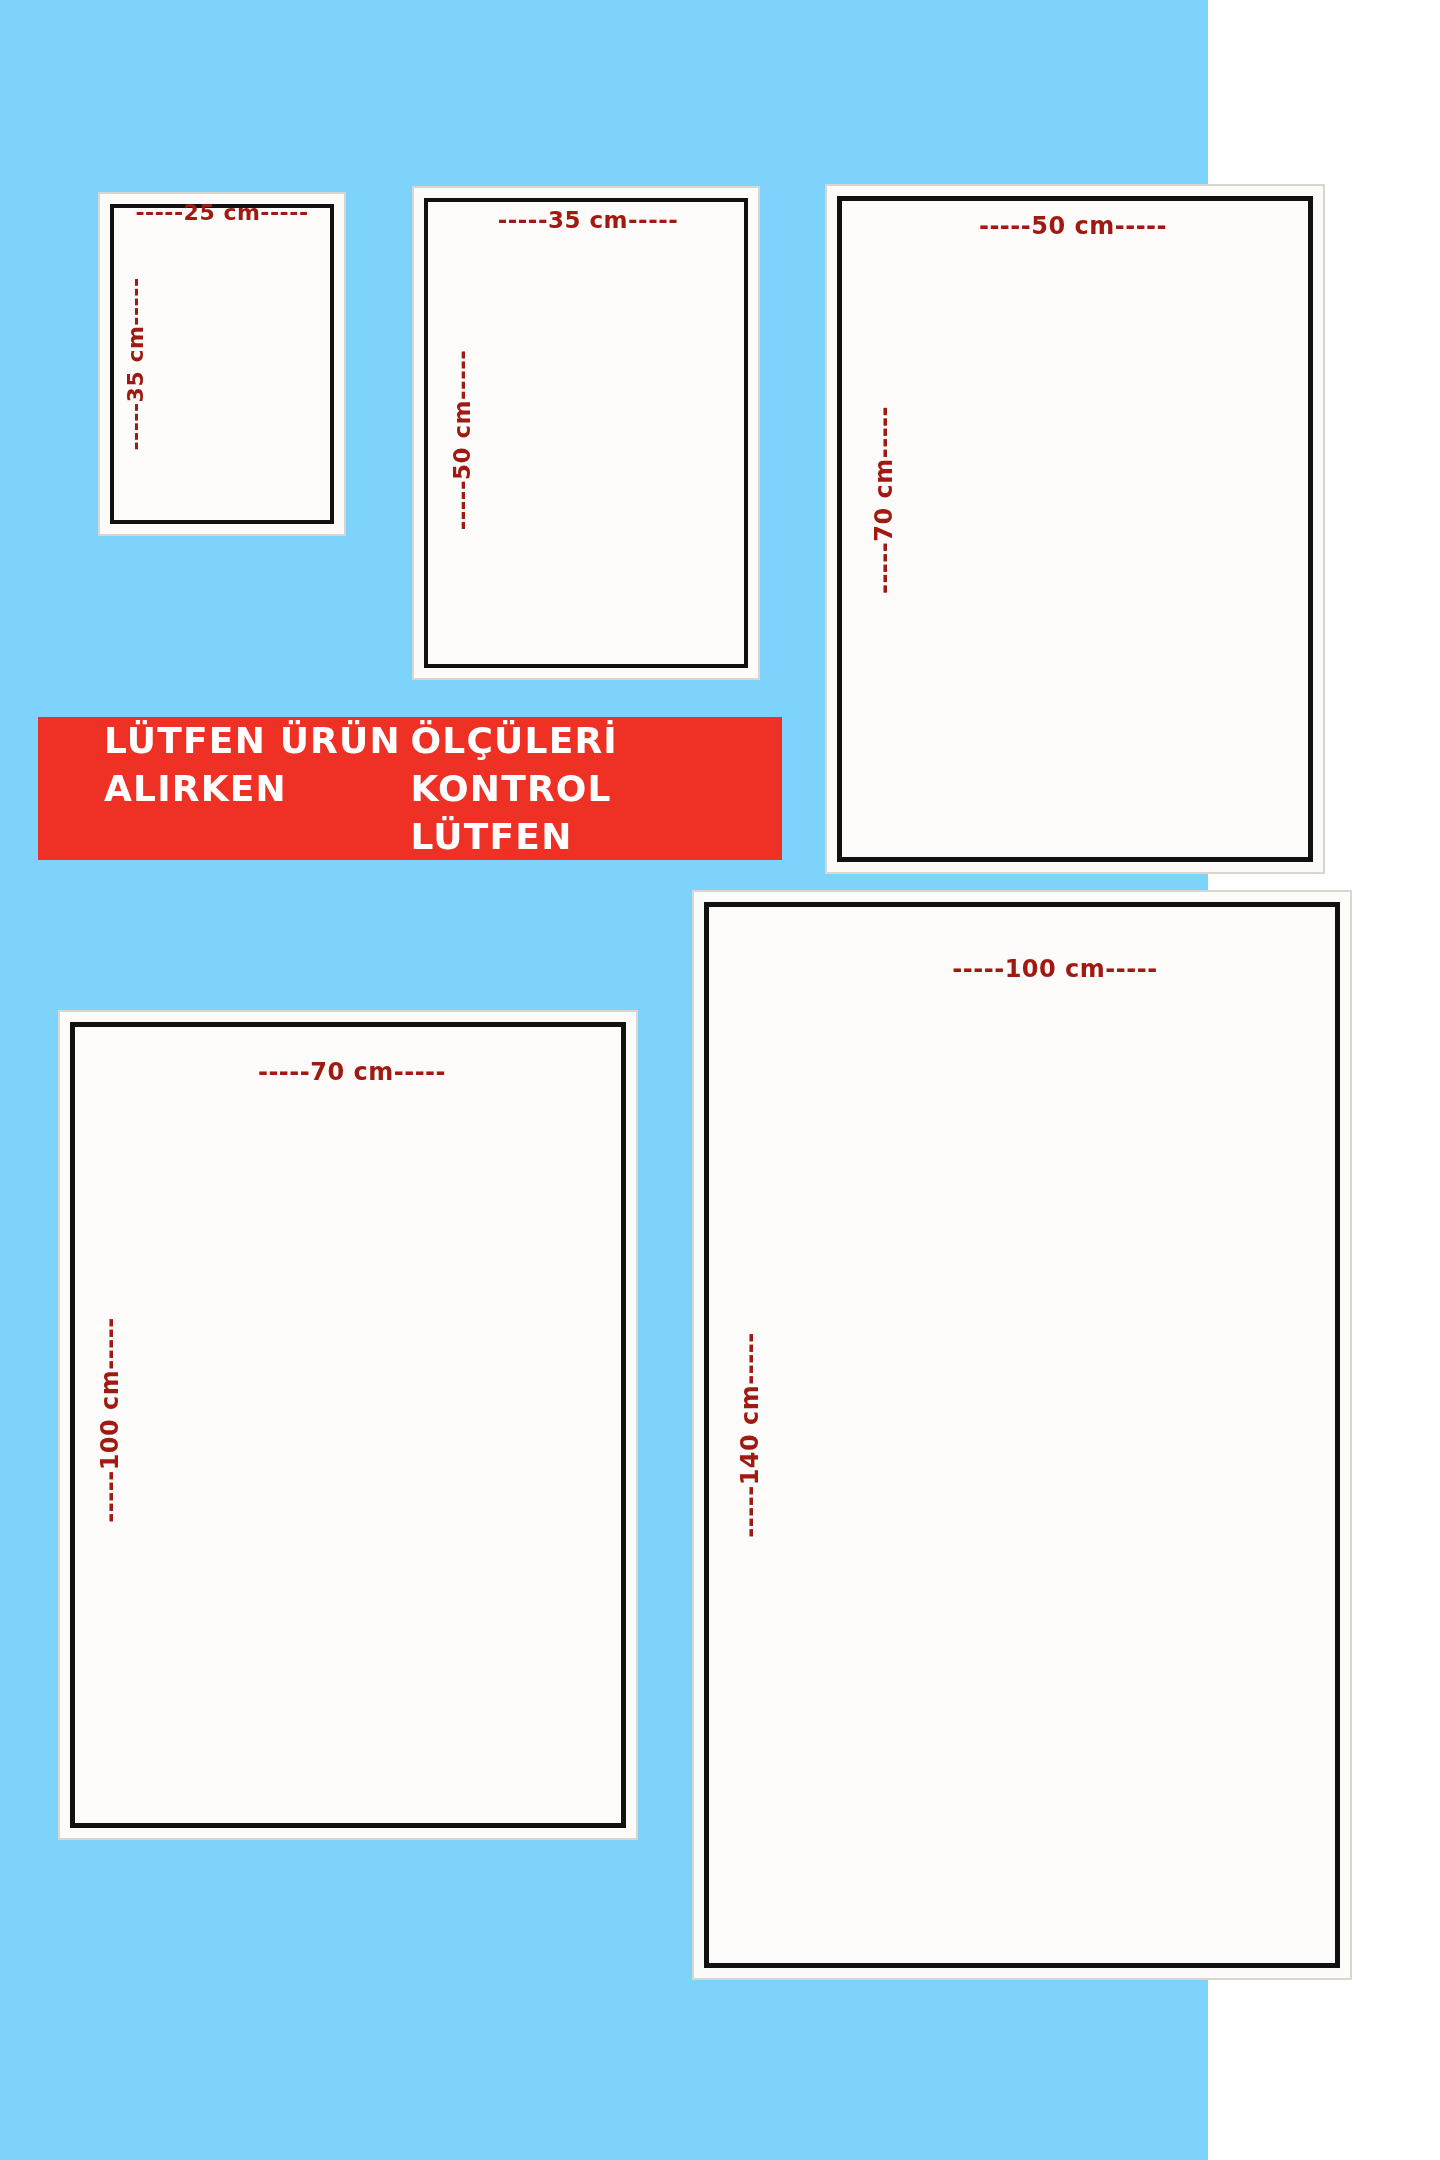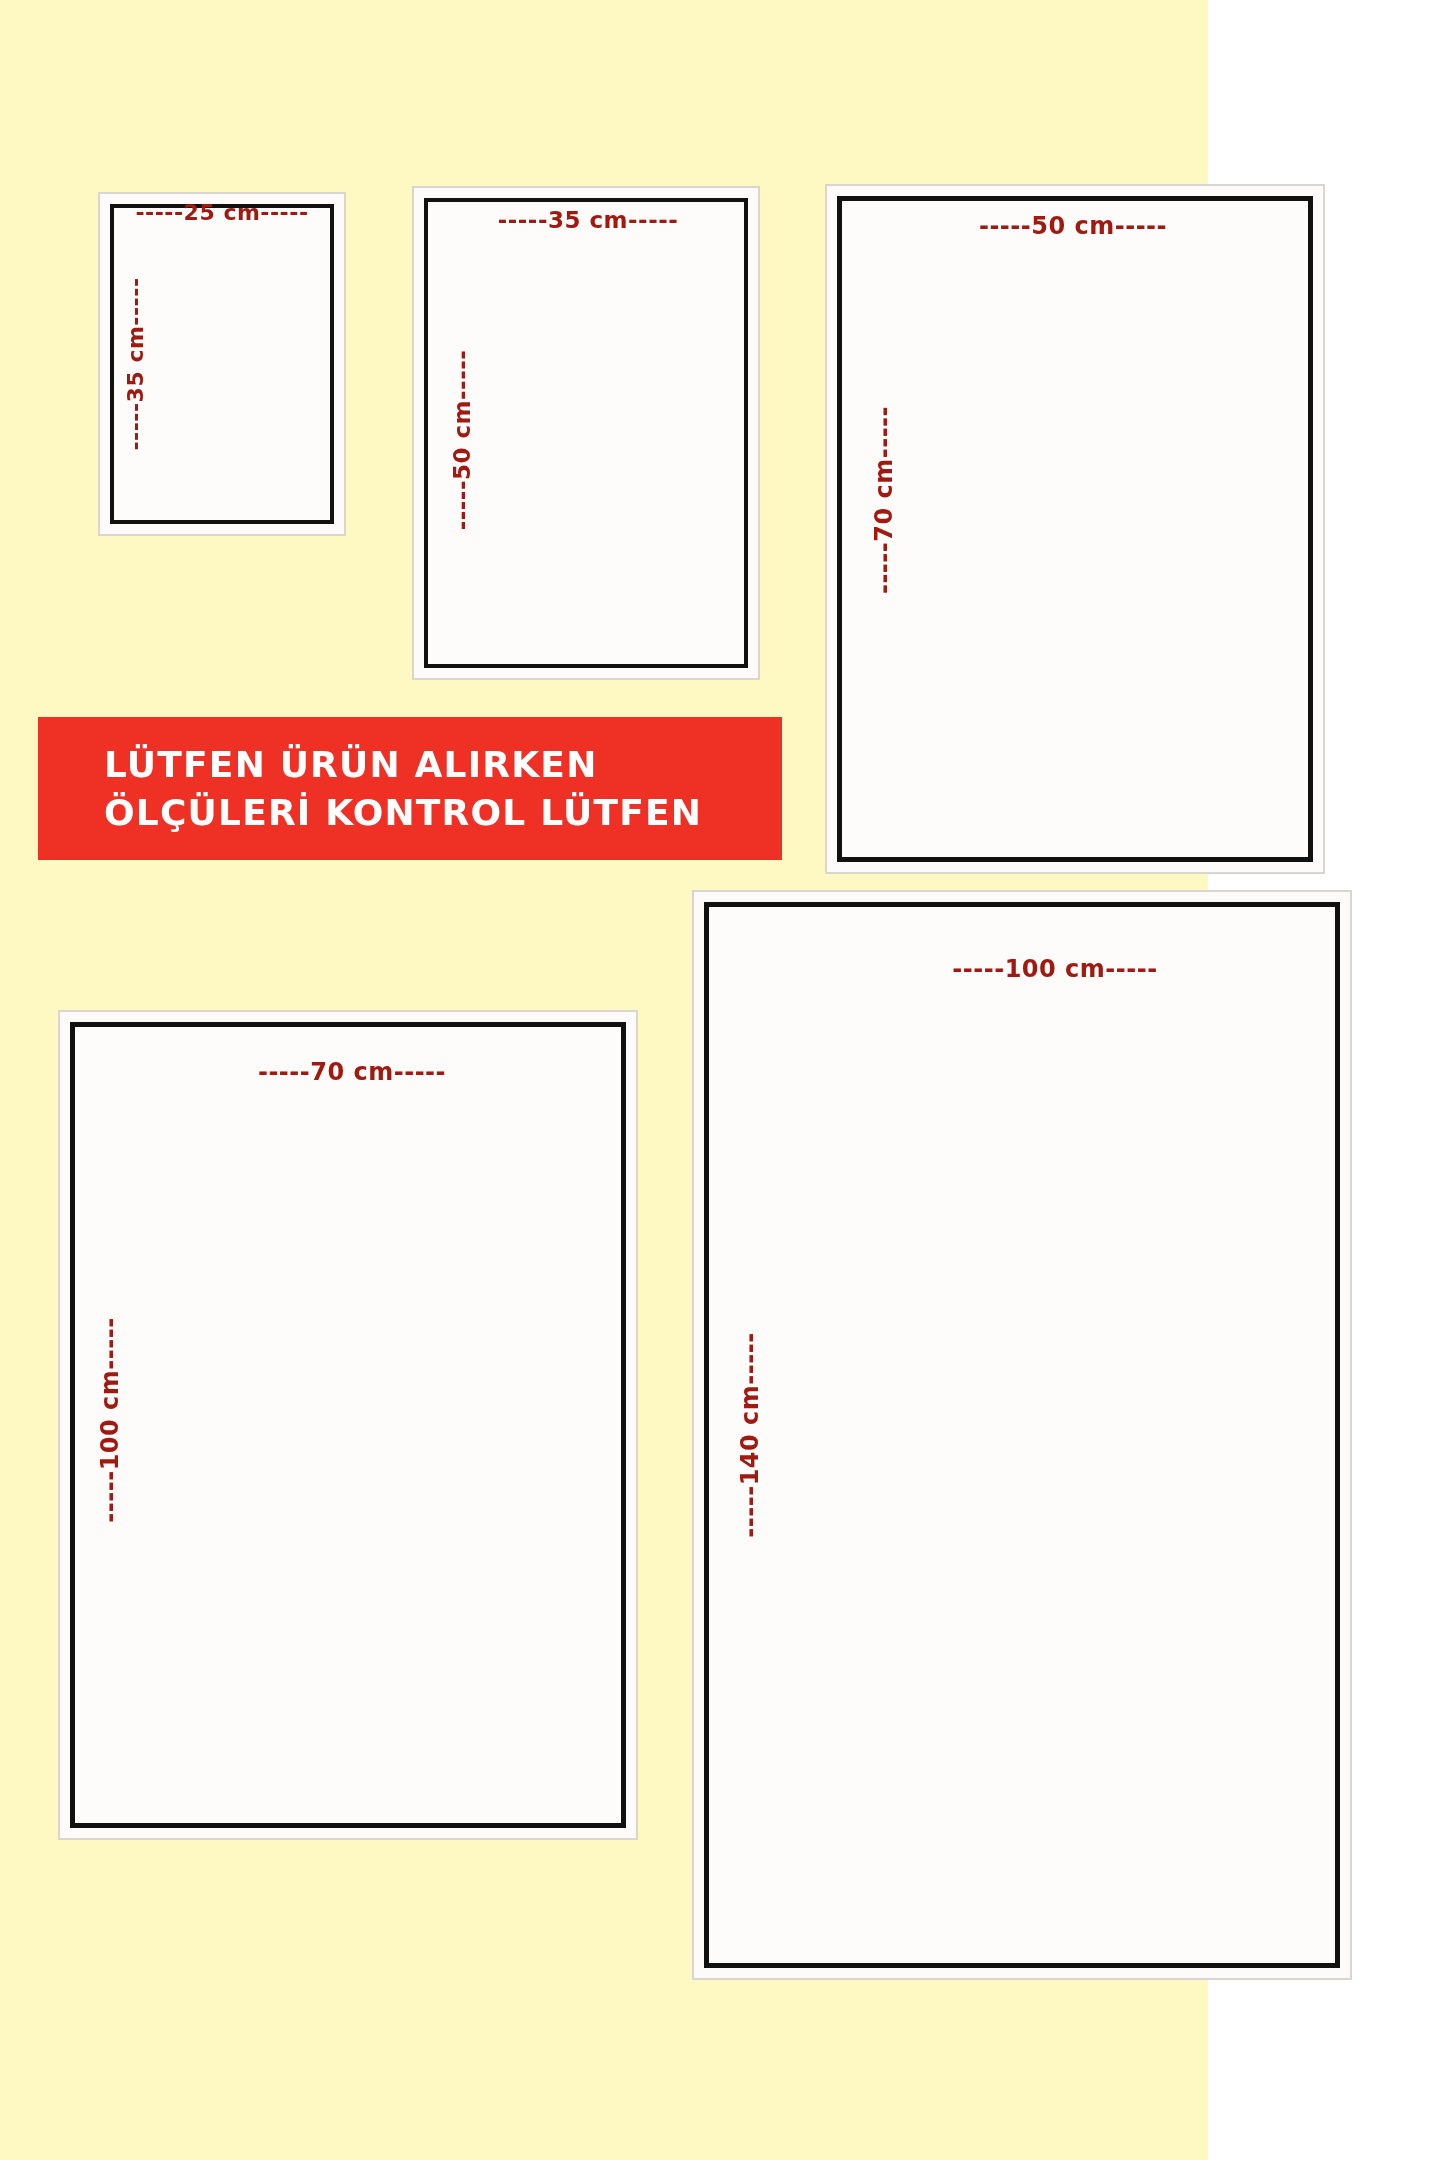--- a/index.html
+++ b/index.html
@@ -14,21 +14,21 @@
     font-family: "DejaVu Sans", sans-serif;
     overflow: hidden;
   }
 
   #canvas {
     position: absolute;
     left: 0;
     top: 0;
     width: 1208px;
     height: 2160px;
-    background: #fef9c3;
+    background: #7dd3fc;
   }
 
   
   .frame {
     position: absolute;
     background: #fcfbf9;
     border: 2px solid #d9d6d0;
     box-sizing: border-box;
   }
   .frame .inner {
@@ -65,21 +65,21 @@
   
   #warning-banner {
     position: absolute;
     left: 38px;
     top: 717px;
     width: 744px;
     height: 143px;
     background: #ee3124;
     box-sizing: border-box;
     display: flex;
-    flex-direction: column;
+    flex-direction: row;
     justify-content: center;
     padding-left: 66px;
   }
   #warning-banner .line {
     color: #ffffff;
     font-family: "DejaVu Sans", sans-serif;
     font-weight: bold;
     font-size: 36px;
     letter-spacing: 1.2px;
     line-height: 1.33;

